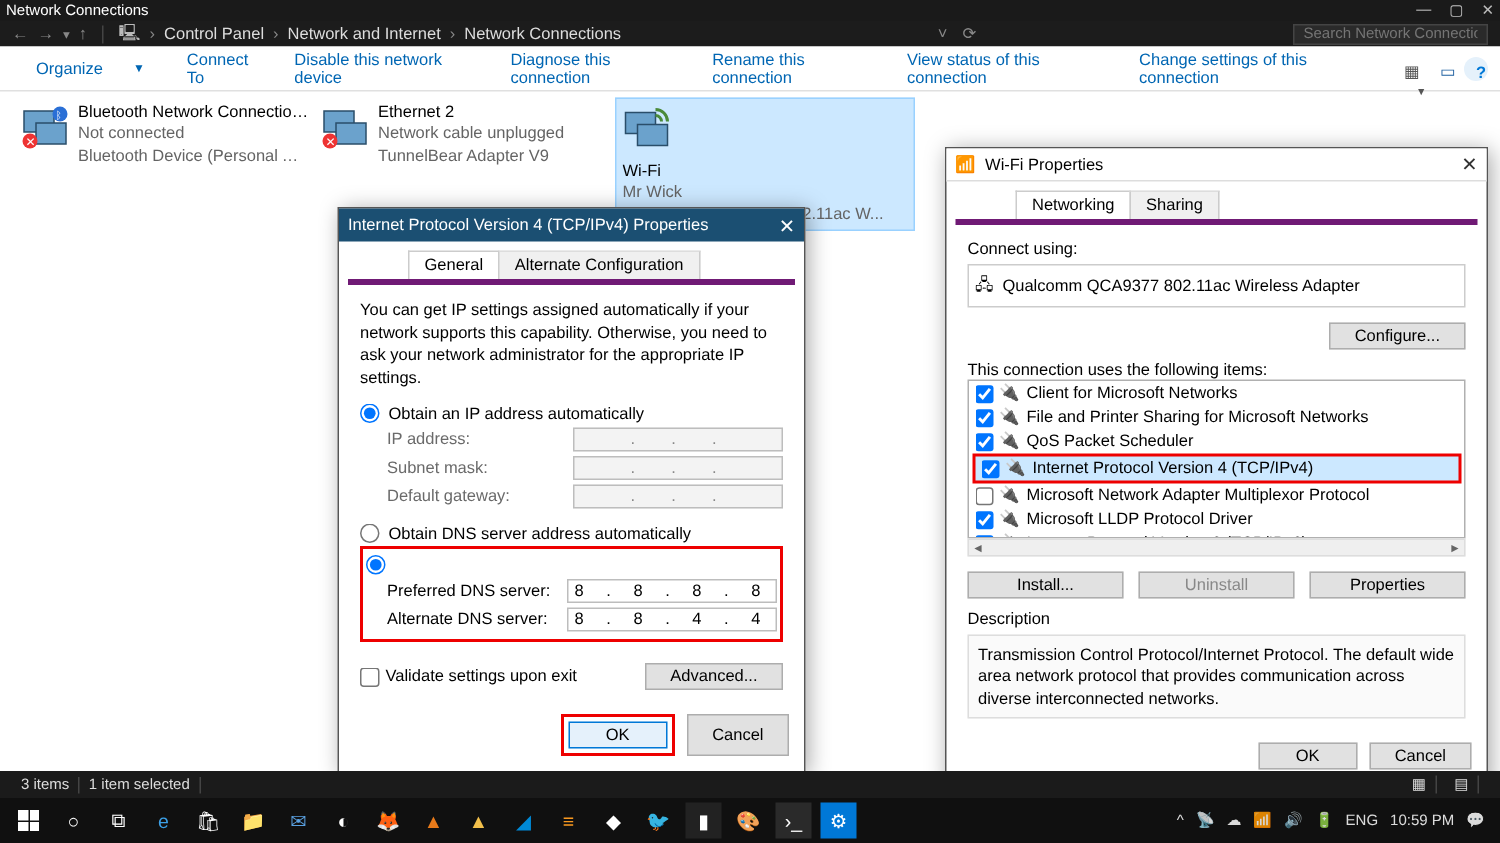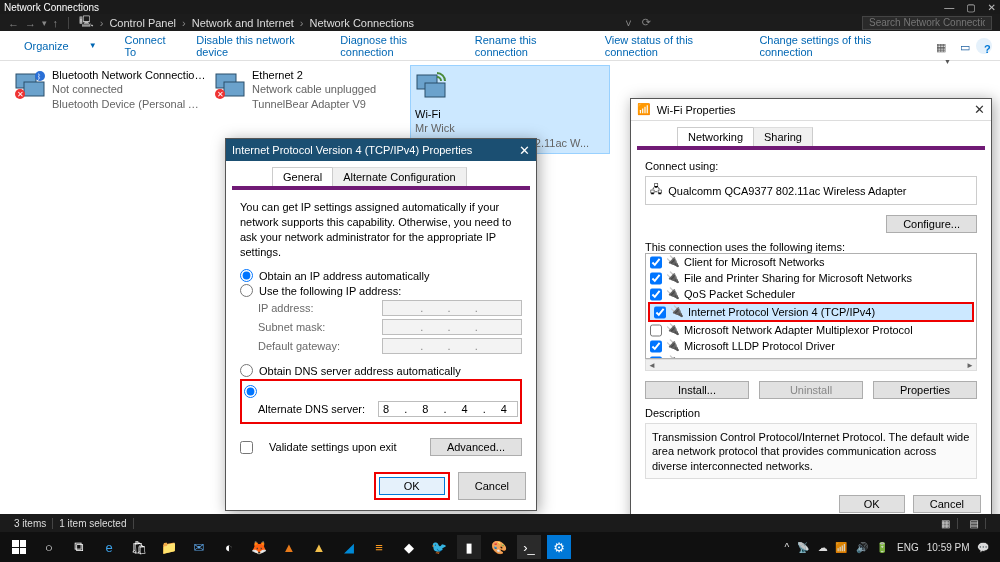--- a/index.html
+++ b/index.html
@@ -184,24 +184,20 @@
     <div class="tab">General</div>
     <div class="tab inactive">Alternate Configuration</div>
   </div>
   <div class="dlg-body">
     <div style="line-height:1.35">You can get IP settings assigned automatically if your network supports this capability. Otherwise, you need to ask your network administrator for the appropriate IP settings.</div>
     <div style="margin-top:10px">
       <div class="radio-row">
           <input type="radio" checked="" style="">
           <span>Obtain an IP address automatically</span>
         </div>
-      <div class="radio-row">
-          <input type="radio" style="">
-          <span>Use the following IP address:</span>
-        </div>
       <div style="padding-left:18px">
         <div class="field-row">
             <label>IP address:</label>
             <input disabled="" value=" .  .  . " style="">
           </div>
         <div class="field-row">
             <label>Subnet mask:</label>
             <input disabled="" value=" .  .  . " style="">
           </div>
         <div class="field-row">
@@ -214,28 +210,32 @@
       <div class="radio-row">
           <input type="radio" style="">
           <span>Obtain DNS server address automatically</span>
         </div>
       <div class="red-box">
         <div class="radio-row">
             <input type="radio" checked="" style="">
           </div>
         <div style="padding-left:14px">
           <div class="field-row">
+              <label style="color:#000">Preferred DNS server:</label>
+              <input value="8 . 8 . 8 . 8" style="">
+            </div>
+          <div class="field-row">
               <label style="color:#000">Alternate DNS server:</label>
               <input value="8 . 8 . 4 . 4" style="">
             </div>
         </div>
       </div>
     </div>
     <div style="margin-top:14px; display:flex; justify-content:space-between; align-items:center">
-      <label style="display:flex;align-items:center;gap:16px">
+      <label style="display:flex;align-items:center;gap:4px">
           <input type="checkbox" style="">
           <span>Validate settings upon exit</span>
         </label>
       <button class="btn">Advanced...</button>
     </div>
   </div>
   <div class="dlg-buttons">
     <span class="red-box" style="padding:3px"><button class="btn primary">OK</button></span>
     <button class="btn">Cancel</button>
   </div>

